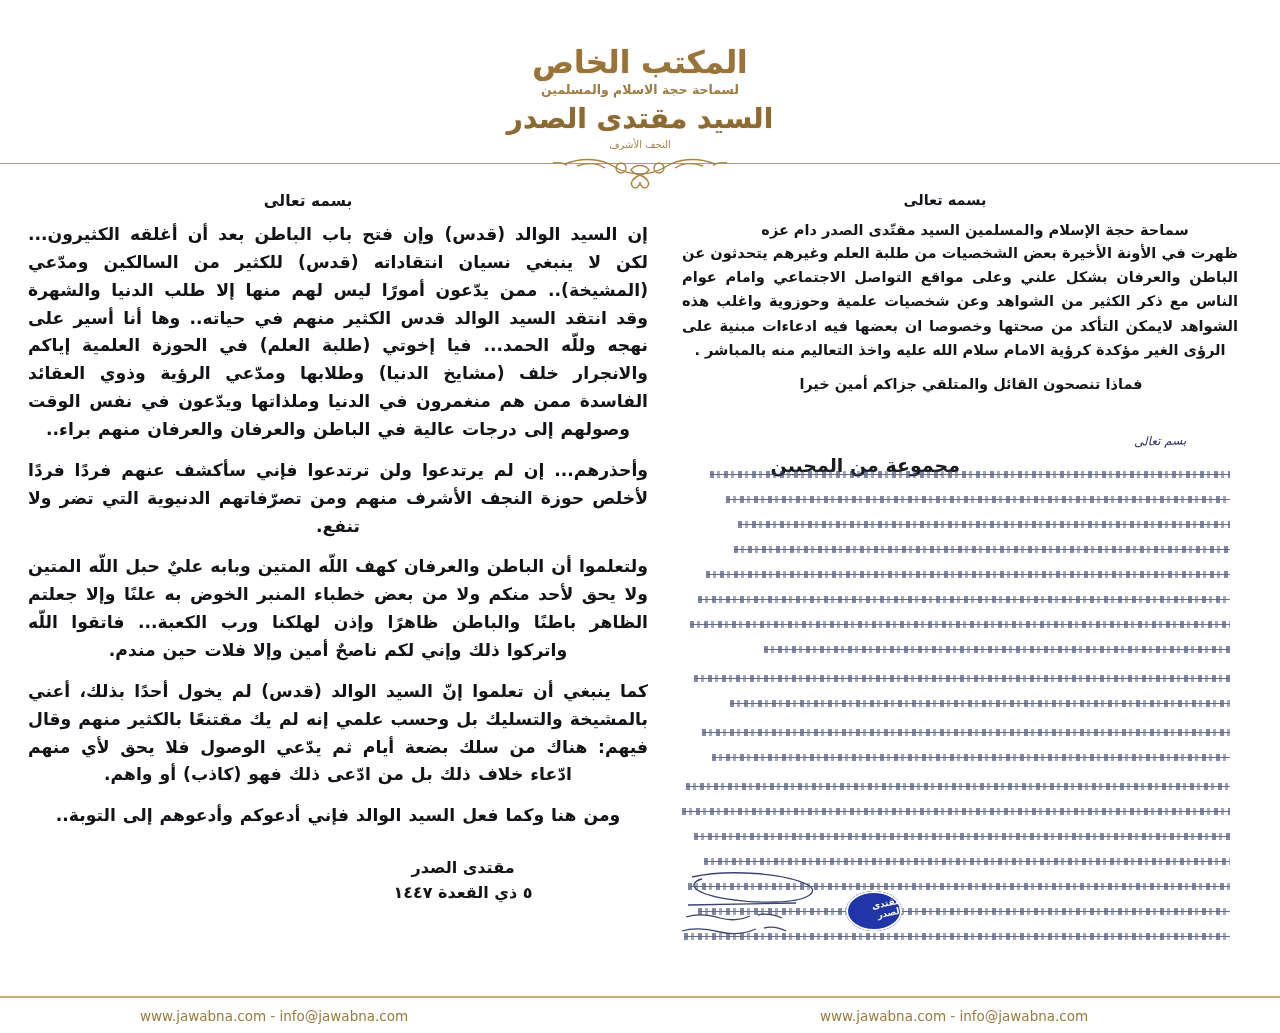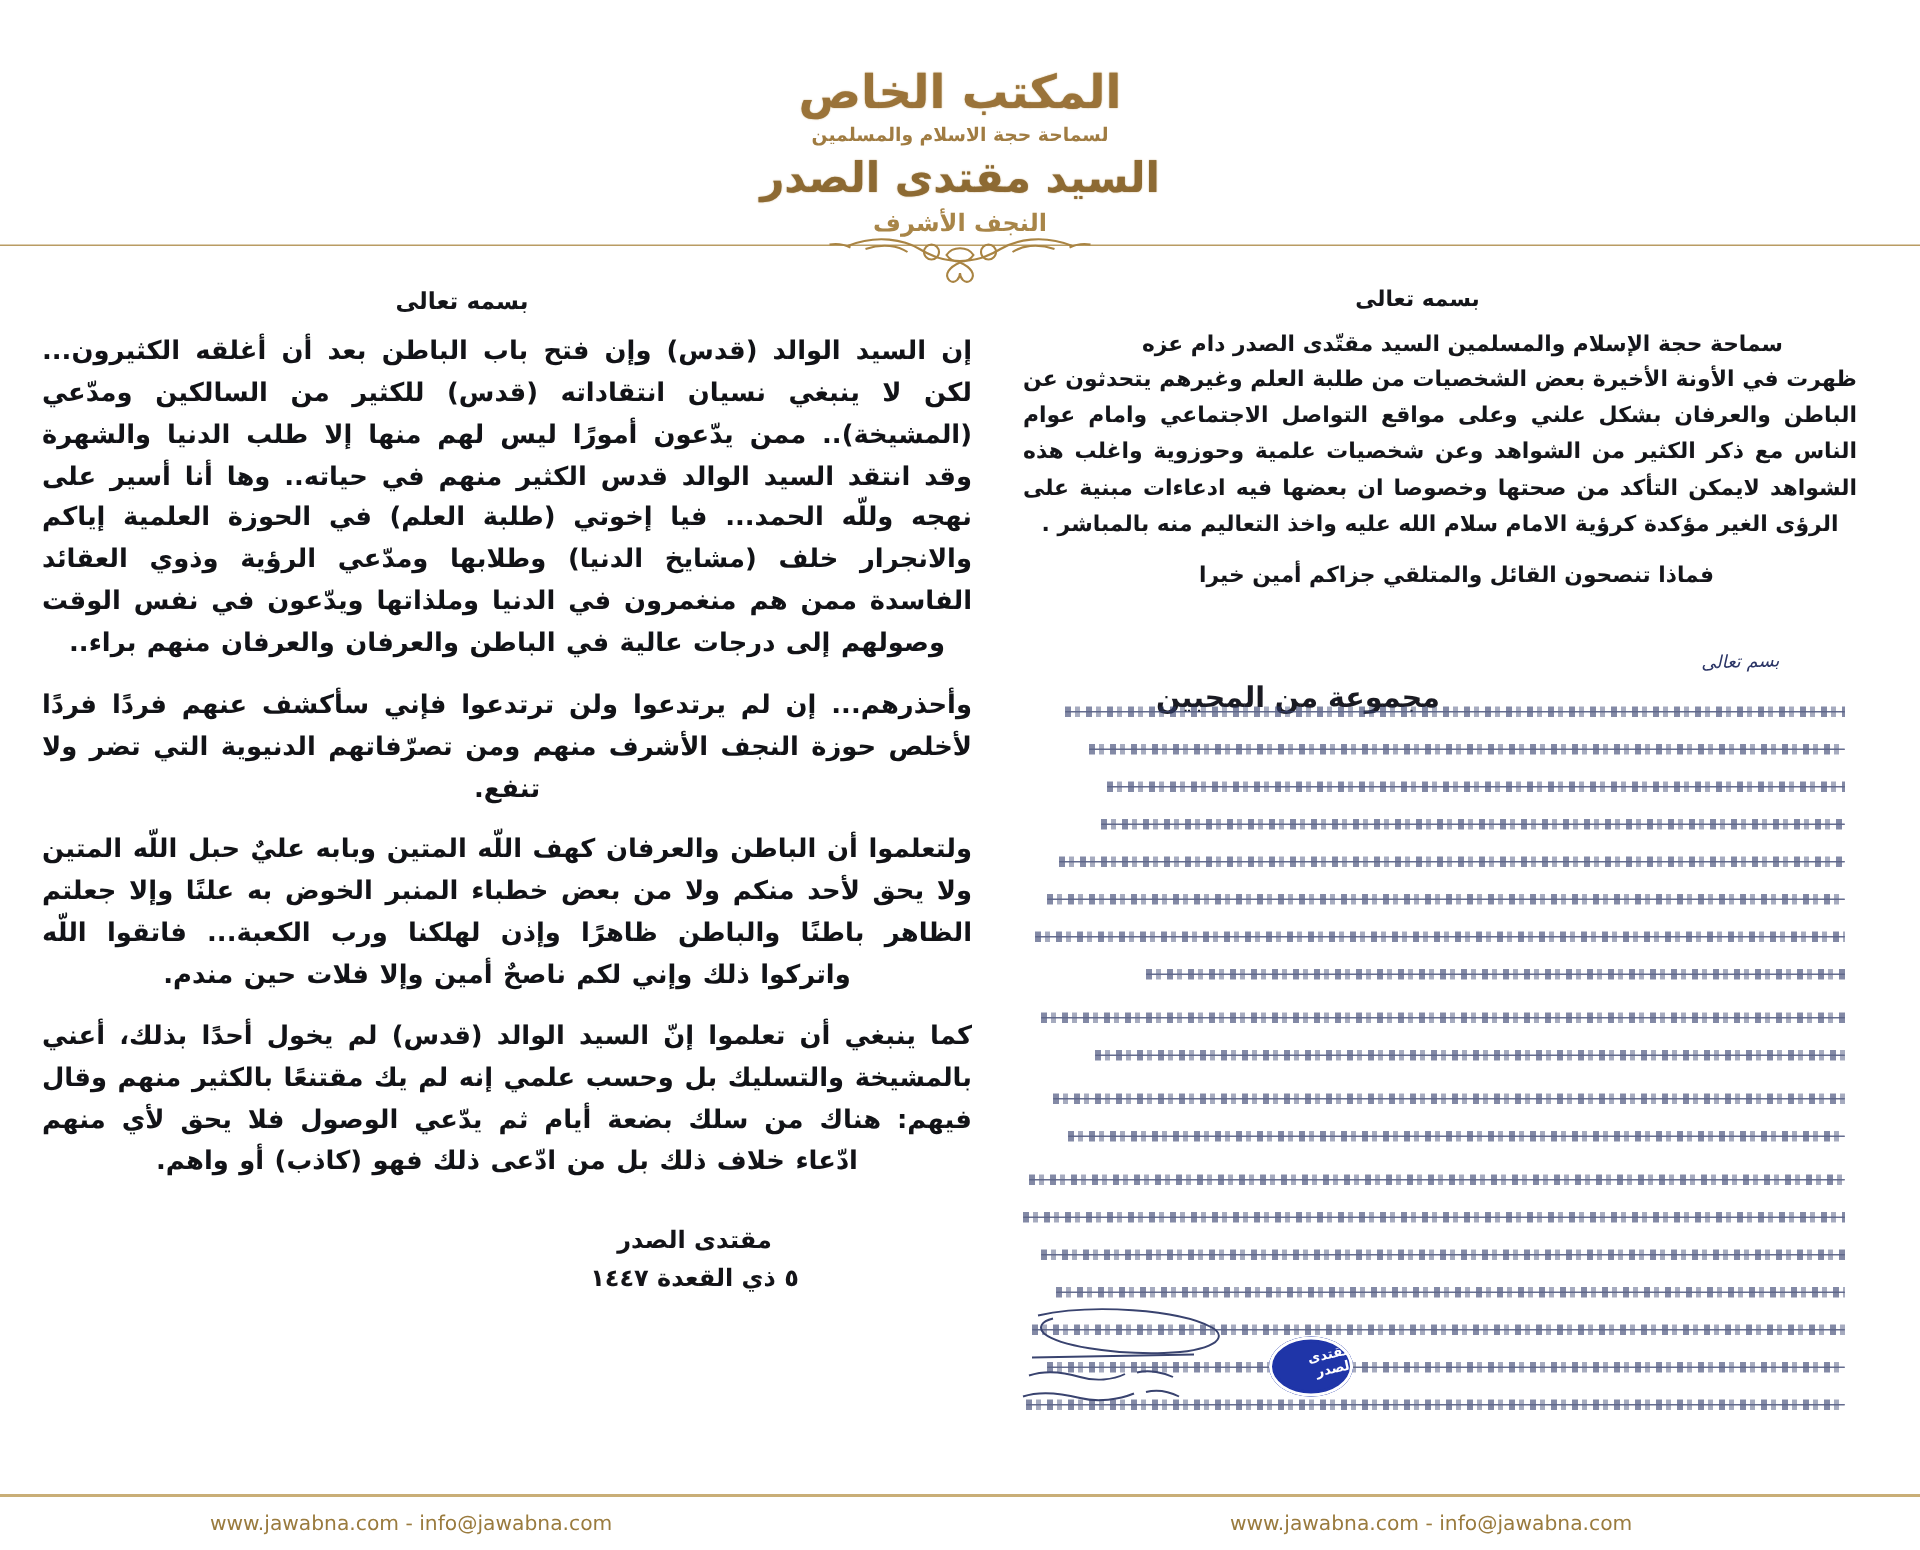--- a/index.html
+++ b/index.html
@@ -28,21 +28,21 @@
   .logo-line2{
     font-size:12.5px;font-weight:bold;color:#a07c42;
     margin-top:3px;letter-spacing:0px;
   }
   .logo-line3{
     font-size:28px;font-weight:bold;color:#8d6a33;
     margin-top:7px;letter-spacing:-1px;line-height:1.05;
     text-shadow:0 0 1px rgba(168,133,72,.8);
   }
   .logo-line4{
-    font-size:16px;font-weight:bold;color:#a88548;margin-top:6px;
+    font-size:10px;font-weight:normal;color:#a88548;margin-top:6px;
   }
 
   
   .hdr-rule{
     position:absolute;left:0;top:163px;width:1280px;height:1px;
     background:#b99c63;
   }
   .ornament{
     position:absolute;left:50%;top:150px;transform:translateX(-50%);
     width:230px;height:40px;pointer-events:none;
@@ -183,20 +183,21 @@
     </g>
   </svg>
 
   <div class="col col-left">
     <div class="bismillah-left">بسمه تعالى</div>
     <div class="body-left">
       <p>إن السيد الوالد (قدس) وإن فتح باب الباطن بعد أن أغلقه الكثيرون... لكن لا ينبغي نسيان انتقاداته (قدس) للكثير من السالكين ومدّعي (المشيخة).. ممن يدّعون أمورًا ليس لهم منها إلا طلب الدنيا والشهرة وقد انتقد السيد الوالد قدس الكثير منهم في حياته.. وها أنا أسير على نهجه وللّه الحمد... فيا إخوتي (طلبة العلم) في الحوزة العلمية إياكم والانجرار خلف (مشايخ الدنيا) وطلابها ومدّعي الرؤية وذوي العقائد الفاسدة ممن هم منغمرون في الدنيا وملذاتها ويدّعون في نفس الوقت وصولهم إلى درجات عالية في الباطن والعرفان والعرفان منهم براء..</p>
       <p>وأحذرهم... إن لم يرتدعوا ولن ترتدعوا فإني سأكشف عنهم فردًا فردًا لأخلص حوزة النجف الأشرف منهم ومن تصرّفاتهم الدنيوية التي تضر ولا تنفع.</p>
       <p>ولتعلموا أن الباطن والعرفان كهف اللّه المتين وبابه عليٌ حبل اللّه المتين ولا يحق لأحد منكم ولا من بعض خطباء المنبر الخوض به علنًا وإلا جعلتم الظاهر باطنًا والباطن ظاهرًا وإذن لهلكنا ورب الكعبة... فاتقوا اللّه واتركوا ذلك وإني لكم ناصحٌ أمين وإلا فلات حين مندم.</p>
       <p>كما ينبغي أن تعلموا إنّ السيد الوالد (قدس) لم يخول أحدًا بذلك، أعني بالمشيخة والتسليك بل وحسب علمي إنه لم يك مقتنعًا بالكثير منهم وقال فيهم: هناك من سلك بضعة أيام ثم يدّعي الوصول فلا يحق لأي منهم ادّعاء خلاف ذلك بل من ادّعى ذلك فهو (كاذب) أو واهم.</p>
+      <p>ومن هنا وكما فعل السيد الوالد فإني أدعوكم وأدعوهم إلى التوبة..</p>
     </div>
     <div class="sig-left">
       <div>مقتدى الصدر</div>
       <div>٥ ذي القعدة ١٤٤٧</div>
     </div>
   </div>
 
   <div class="col col-right">
     <div class="bismillah-right">بسمه تعالى</div>
     <div class="salutation-right">سماحة حجة الإسلام والمسلمين السيد مقتّدى الصدر دام عزه</div>

